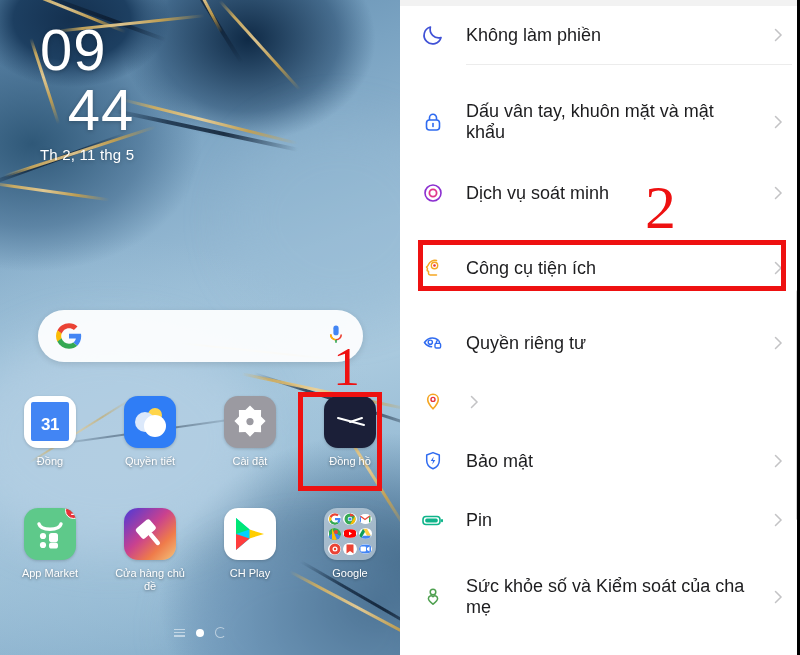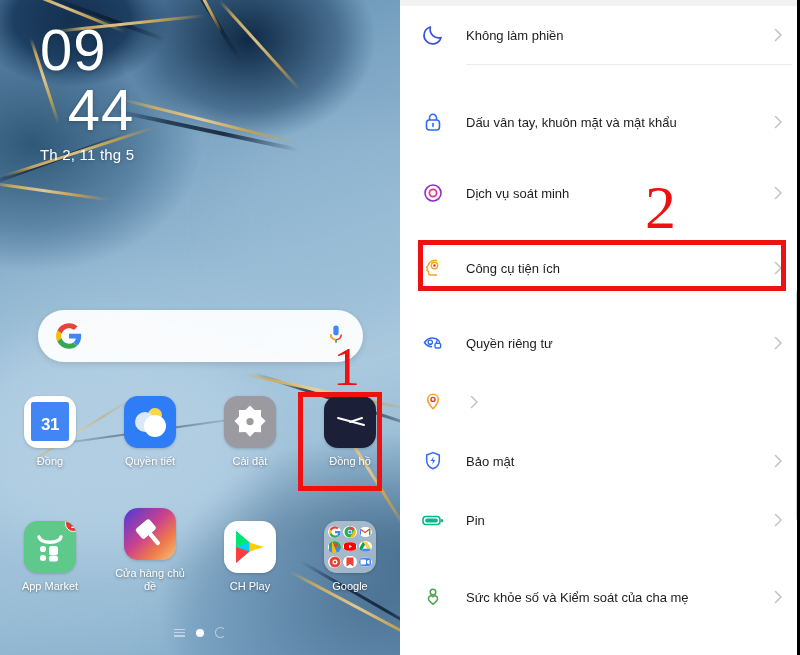--- a/index.html
+++ b/index.html
@@ -111,21 +111,20 @@
     box-sizing: border-box;
   }
   .g-logo { width: 26px; height: 26px; }
   .mic { width: 18px; height: 26px; }
 
   
   .app-row {
     position: absolute;
     left: 0; width: 400px;
     display: flex;
-    align-items: flex-end;
   }
   .app-row.r1 { top: 396px; }
   .app-row.r2 { top: 508px; }
   .app {
     width: 100px;
     display: flex; flex-direction: column;
     align-items: center;
     position: relative;
   }
   .app-icon {
@@ -242,21 +241,21 @@
     position: relative;
   }
   .srow .sicon {
     width: 30px; height: 30px;
     flex: 0 0 30px;
     display: flex; align-items: center; justify-content: center;
     margin-right: 18px;
   }
   .srow .slabel {
     flex: 1 1 auto;
-    font-size: 13px;
+    font-size: 18px;
     color: #1d1d1f;
     line-height: 21px;
     padding-right: 14px;
   }
   .srow .chev {
     flex: 0 0 16px;
     width: 16px; height: 16px;
     color: #c3c3c5;
   }
   .group-divider {

